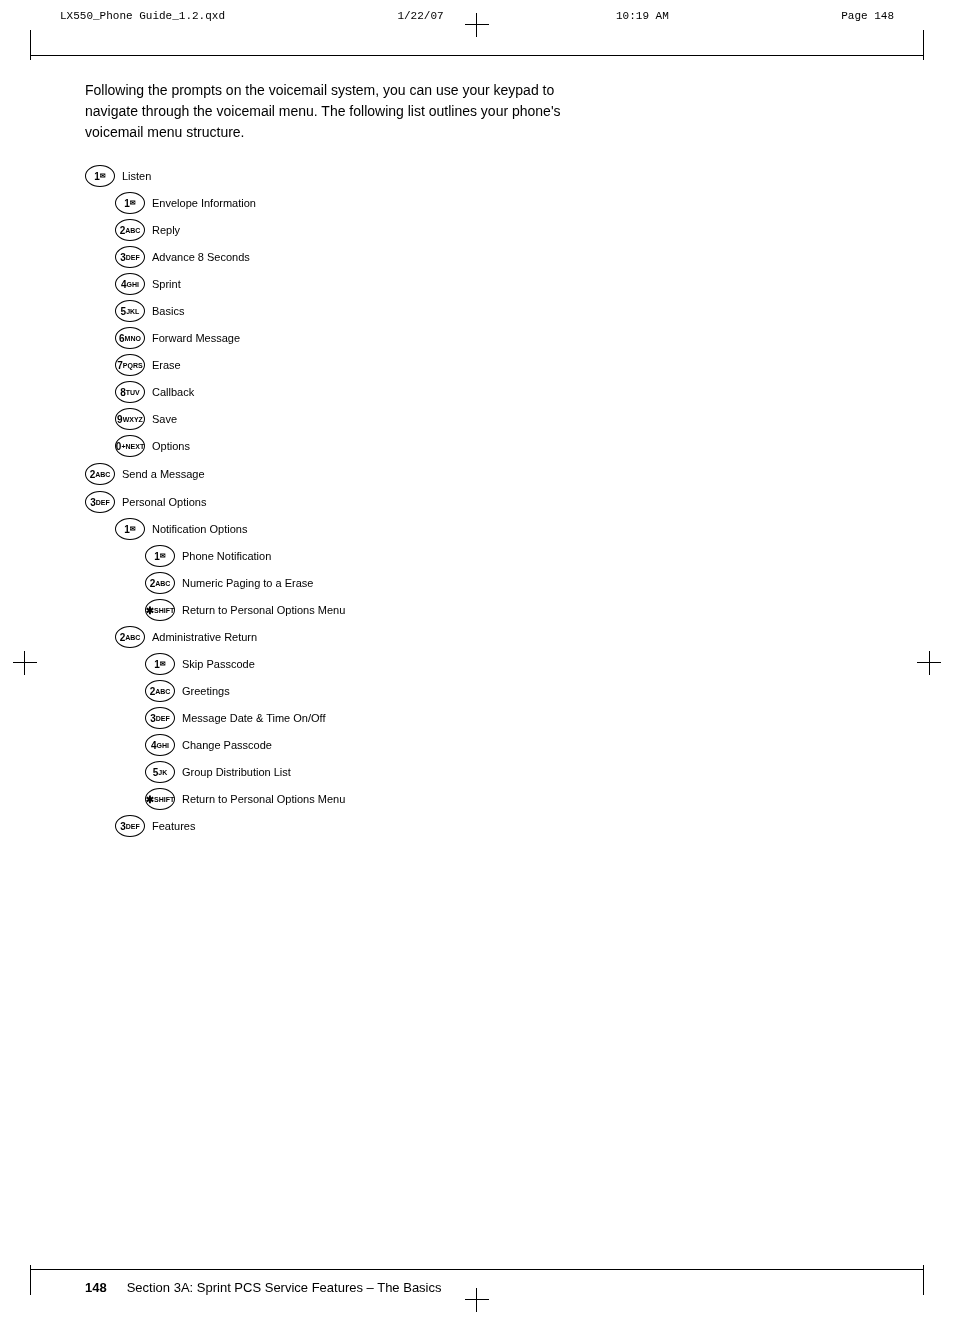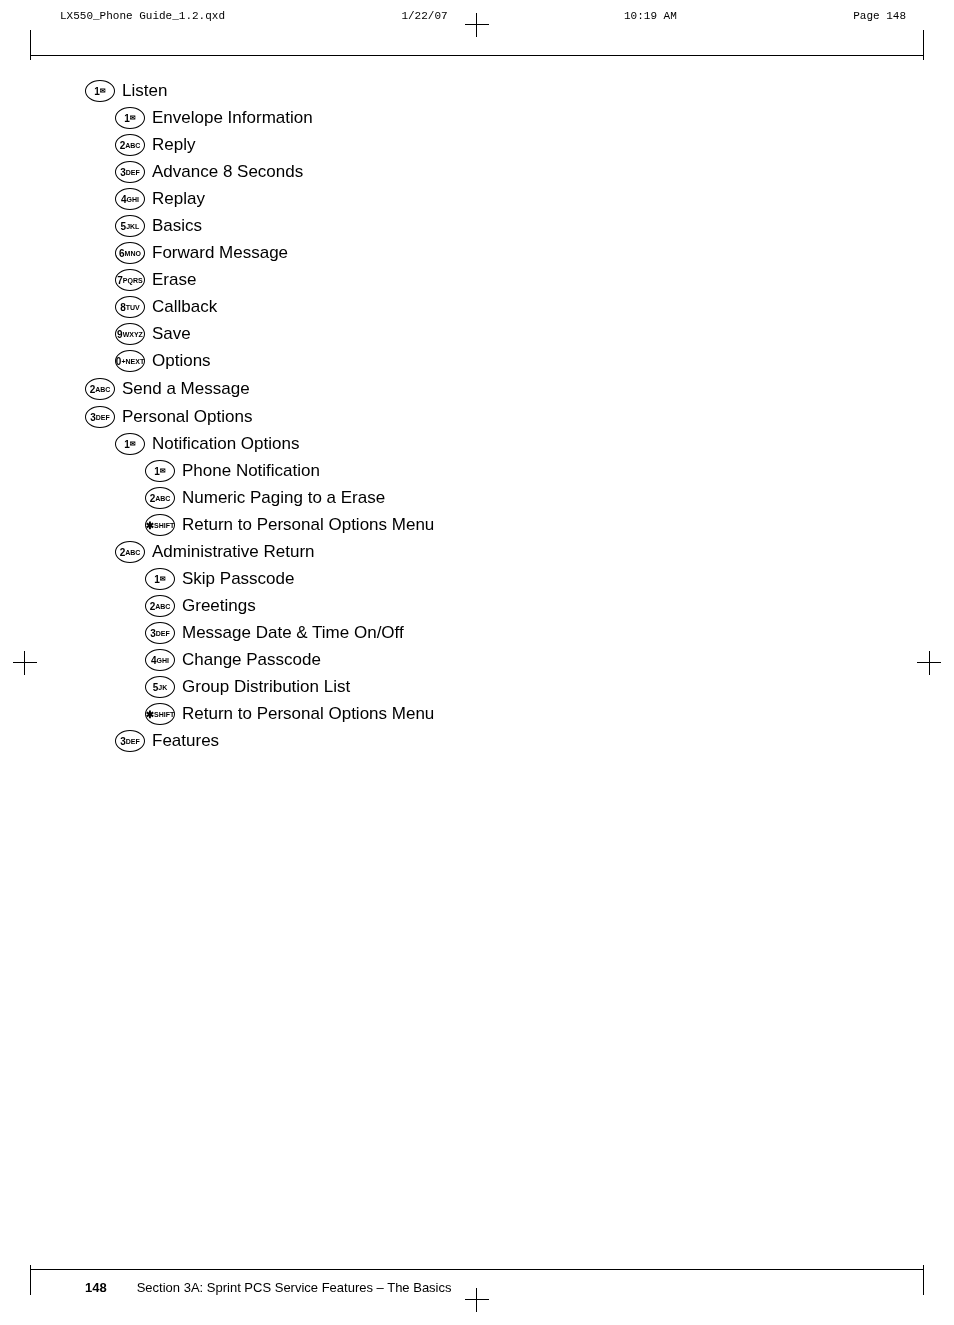--- a/index.html
+++ b/index.html
@@ -60,21 +60,21 @@
       width: 1px;
       height: 30px;
       background: #000;
     }
 
     
     .header {
       position: absolute;
       top: 10px;
       left: 60px;
-      right: 48px;
+      right: 60px;
       display: flex;
       justify-content: space-between;
       align-items: flex-end;
       font-size: 11px;
       font-family: 'Courier New', monospace;
     }
 
     
     .crosshair-top {
       position: absolute;
@@ -236,36 +236,36 @@
       bottom: 30px;
       left: 85px;
       right: 85px;
       display: flex;
       align-items: center;
       font-size: 13px;
     }
 
     .footer-page-num {
       font-weight: bold;
-      margin-right: 30px;
+      margin-right: 20px;
       font-size: 13px;
     }
 
     .footer-section {
       font-size: 13px;
     }
 
     .menu-row {
       display: flex;
       align-items: center;
       margin-bottom: 5px;
     }
 
     .menu-row .label {
-      font-size: 17px;
+      font-size: 11px;
       margin-left: 7px;
     }
   </style>
 </head>
 <body>
 
 <div class="page-border-top"></div>
 <div class="page-border-bottom"></div>
 <div class="page-border-left-top"></div>
 <div class="page-border-right-top"></div>
@@ -279,20 +279,21 @@
 <div class="header">
   <span>LX550_Phone Guide_1.2.qxd</span>
   <span>1/22/07</span>
   <span>10:19 AM</span>
   <span>Page 148</span>
 </div>
 
 <div class="content">
 
 
+  <div class="intro-text">Following the prompts on the voicemail system, you can use your keypad to navigate through the voicemail menu. The following list outlines your phone's voicemail menu structure.</div>
 
   <div>
 
     <div class="menu-row">
       <span class="key-btn">
           <span class="key-main">1</span>
           <span class="key-sub">✉</span>
         </span>
       <span class="label">Listen</span>
     </div>
@@ -317,21 +318,21 @@
             <span class="key-main">3</span>
             <span class="key-sub">DEF</span>
           </span>
         <span class="label">Advance 8 Seconds</span>
       </div>
       <div class="menu-row">
         <span class="key-btn">
             <span class="key-main">4</span>
             <span class="key-sub">GHI</span>
           </span>
-        <span class="label">Replay</span>
+        <span class="label">Sprint</span>
       </div>
       <div class="menu-row">
         <span class="key-btn">
             <span class="key-main">5</span>
             <span class="key-sub">JKL</span>
           </span>
         <span class="label">Basics</span>
       </div>
       <div class="menu-row">
         <span class="key-btn">

